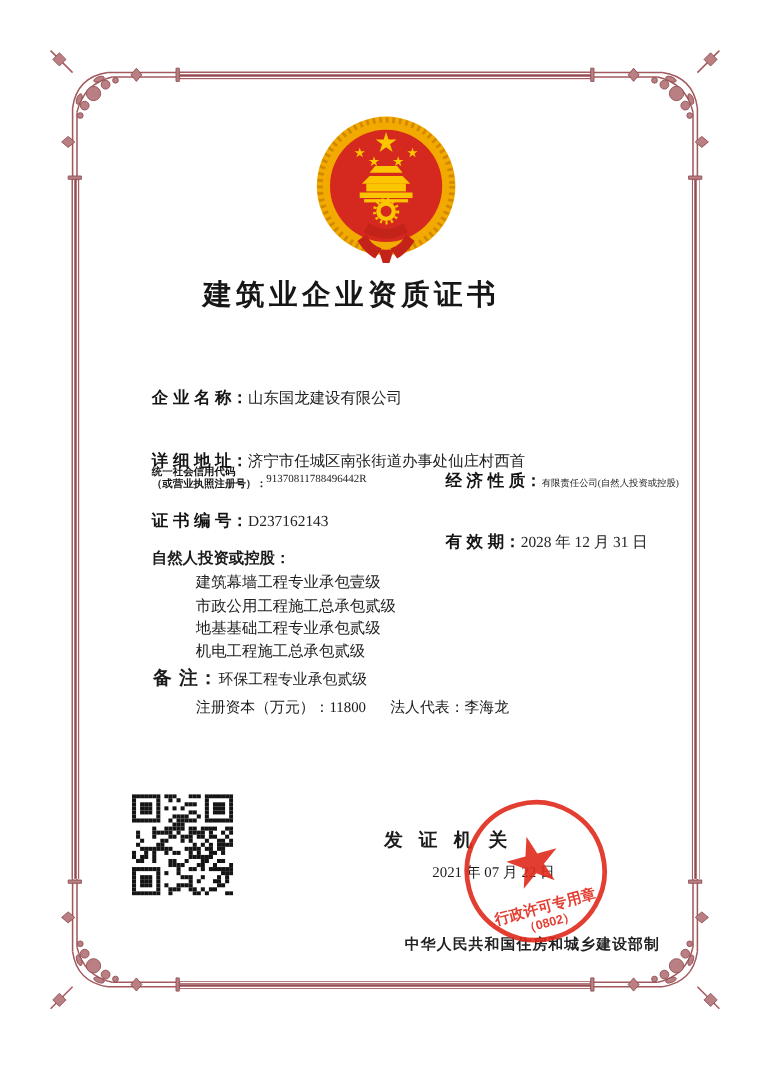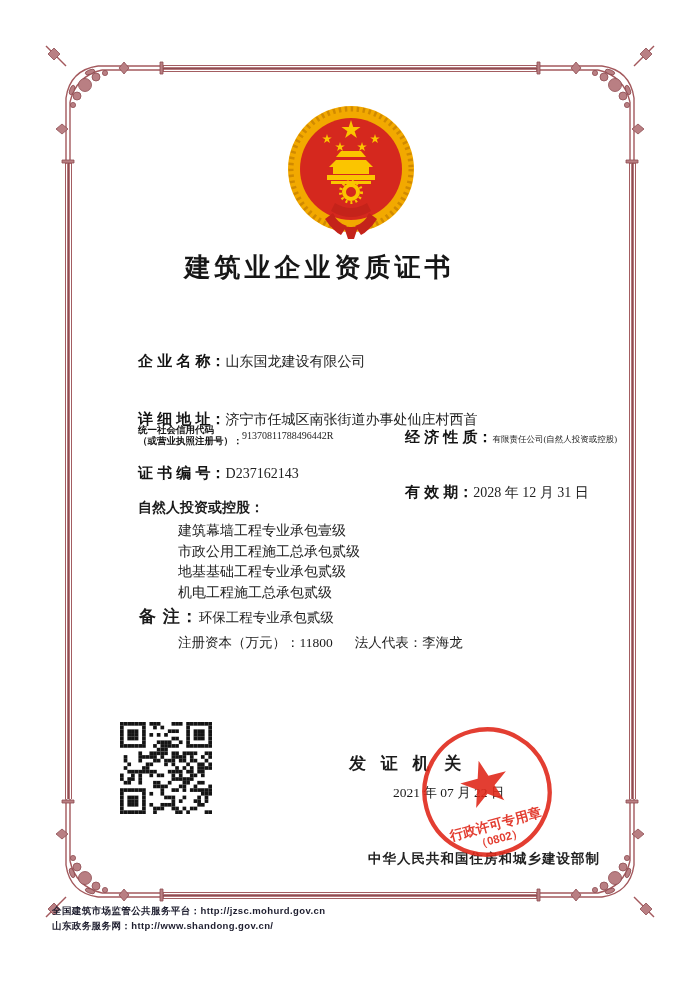--- a/index.html
+++ b/index.html
@@ -554,18 +554,14 @@
         <textPath href="#sealArc" startOffset="21%">山东省住房和城乡建设厅</textPath>
       </text>
       <polygon transform="translate(63,56) scale(23)" points="0,-1 0.2245,-0.309 0.951,-0.309 0.3633,0.118 0.5878,0.809 0,0.382 -0.5878,0.809 -0.3633,0.118 -0.951,-0.309 -0.2245,-0.309"></polygon>
       <text x="63" y="98" text-anchor="middle" font-size="12.5" font-weight="bold" font-family="Liberation Sans, DejaVu Sans, sans-serif">行政许可专用章</text>
       <text x="63" y="111" text-anchor="middle" font-size="10.5" font-weight="bold" font-family="Liberation Sans, DejaVu Sans, sans-serif">（0802）</text>
     </g>
   </svg>
 
   <div class="made-by">中华人民共和国住房和城乡建设部制</div>
 
-  <div class="footer">
-    <div>全国建筑市场监管公共服务平台：http://jzsc.mohurd.gov.cn</div>
-    <div>山东政务服务网：http://www.shandong.gov.cn/</div>
-  </div>
 
 </div>
 
 </body></html>

